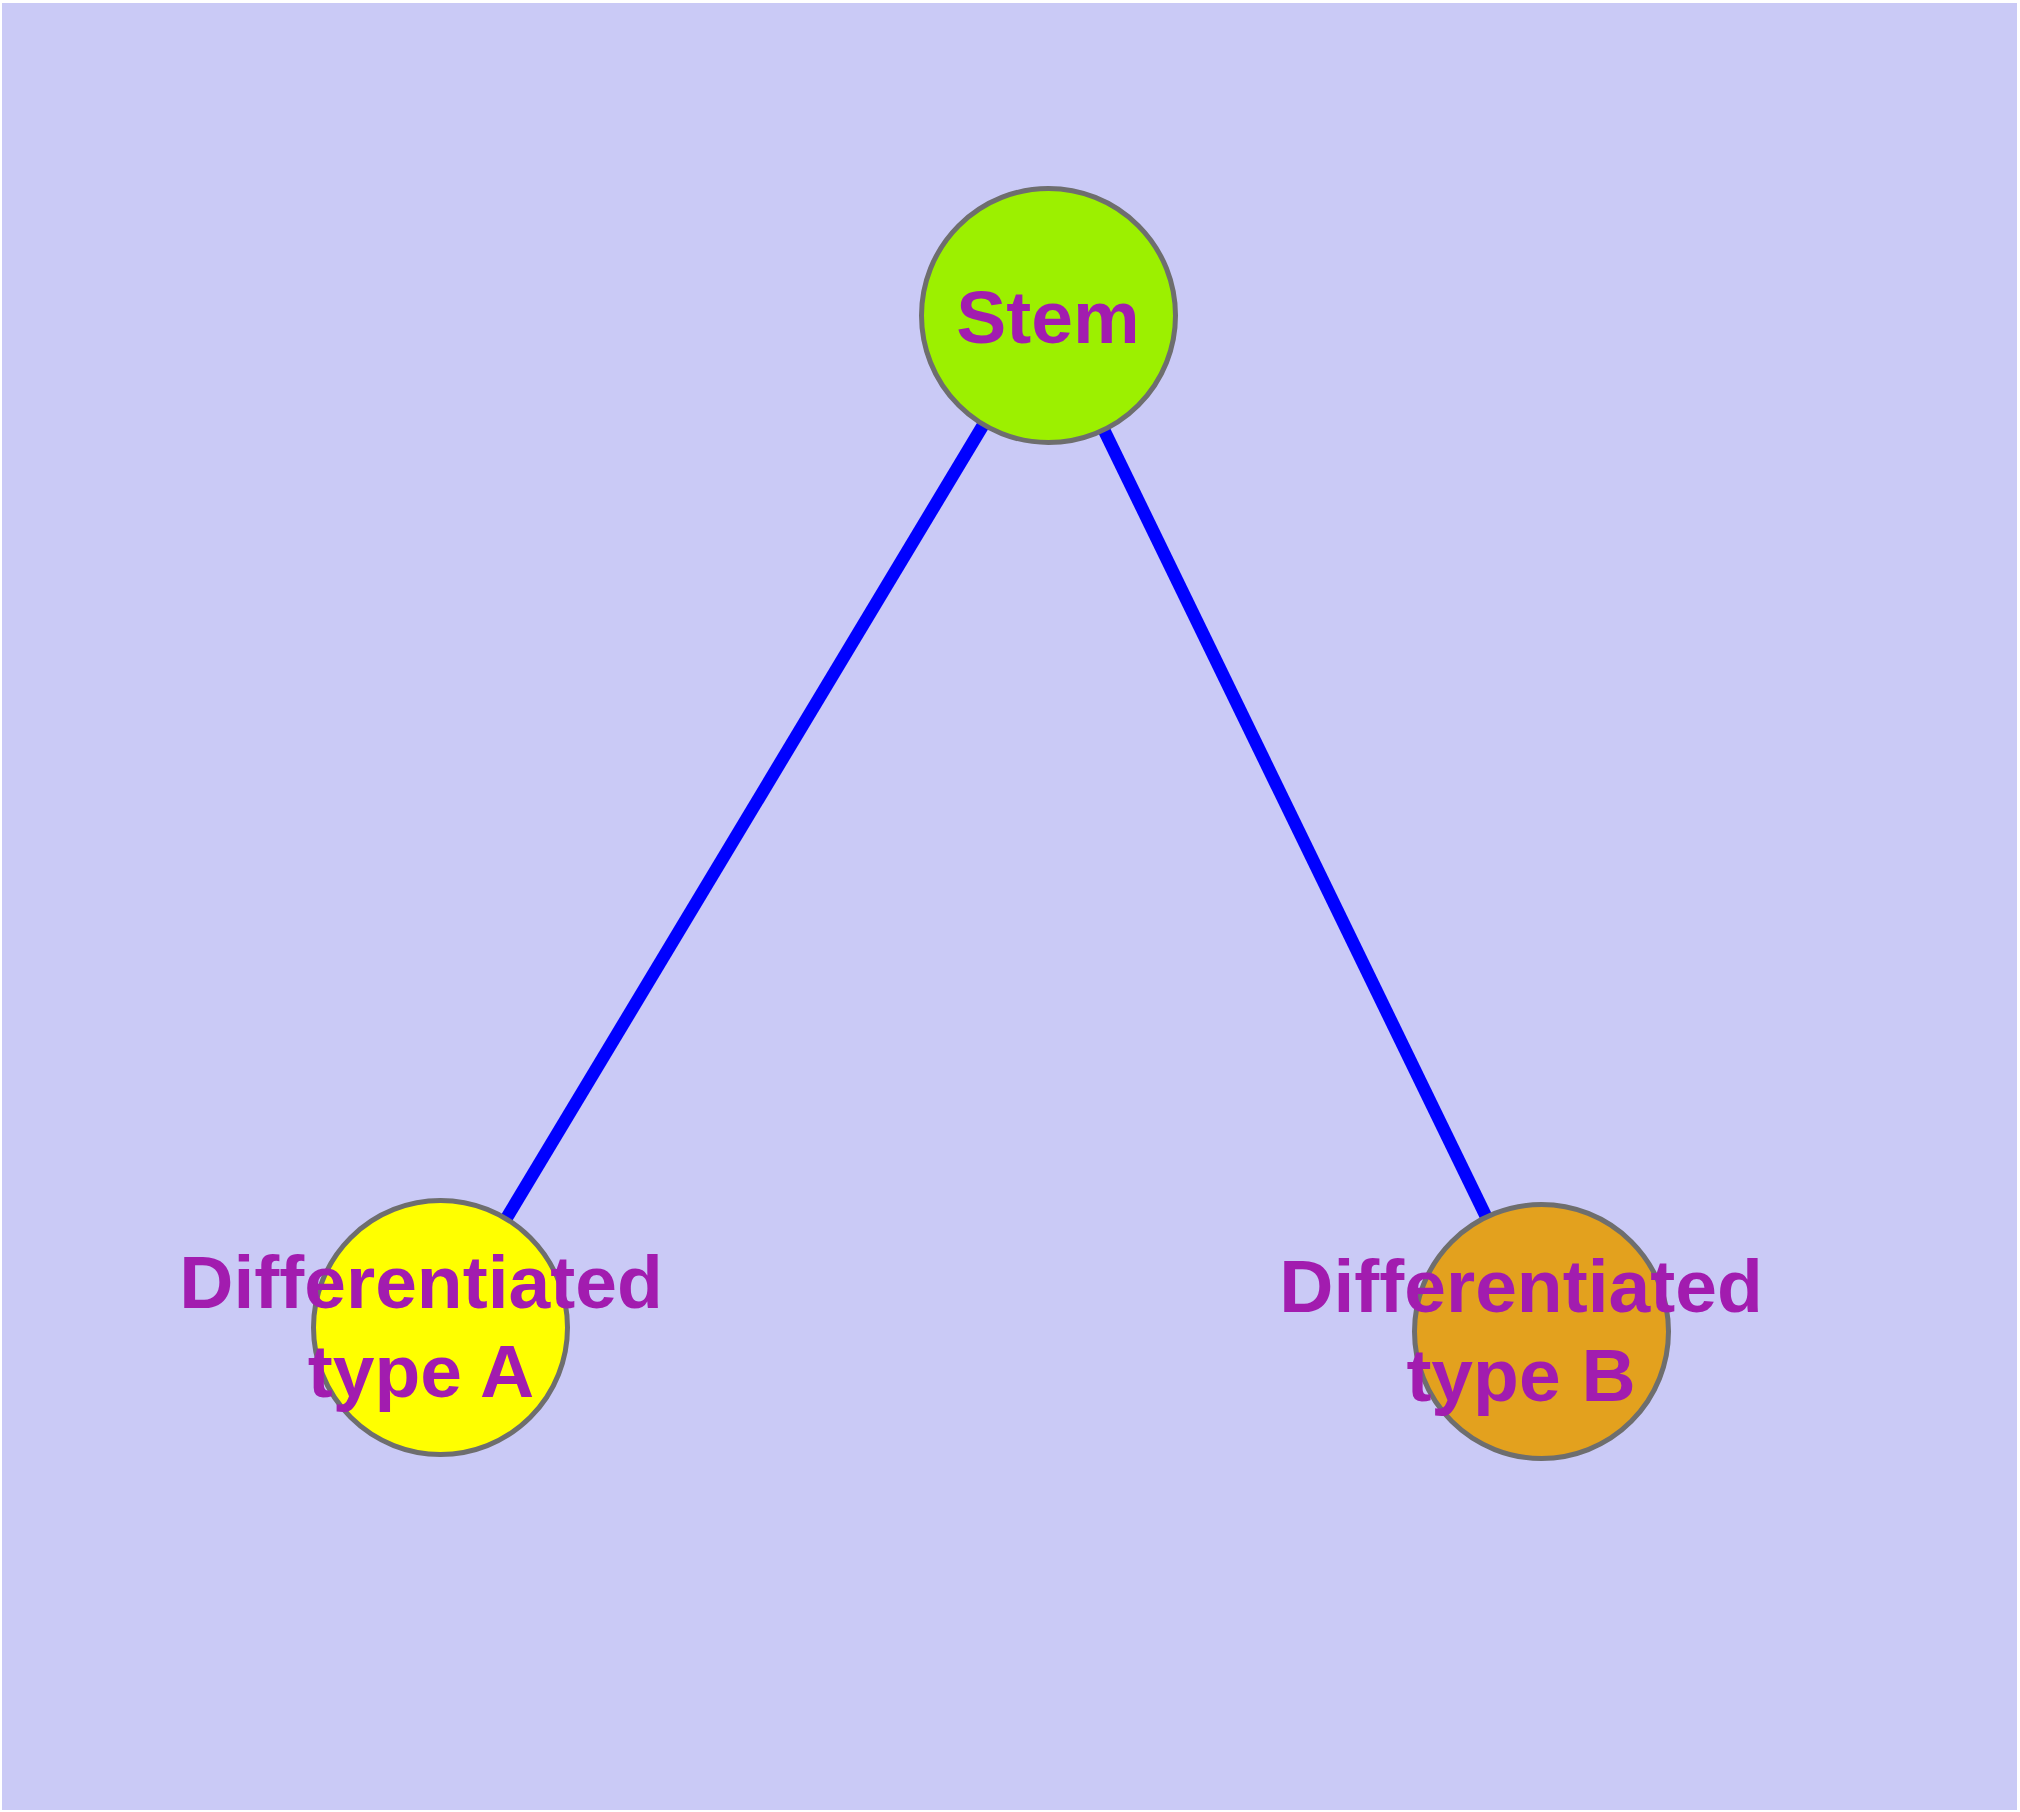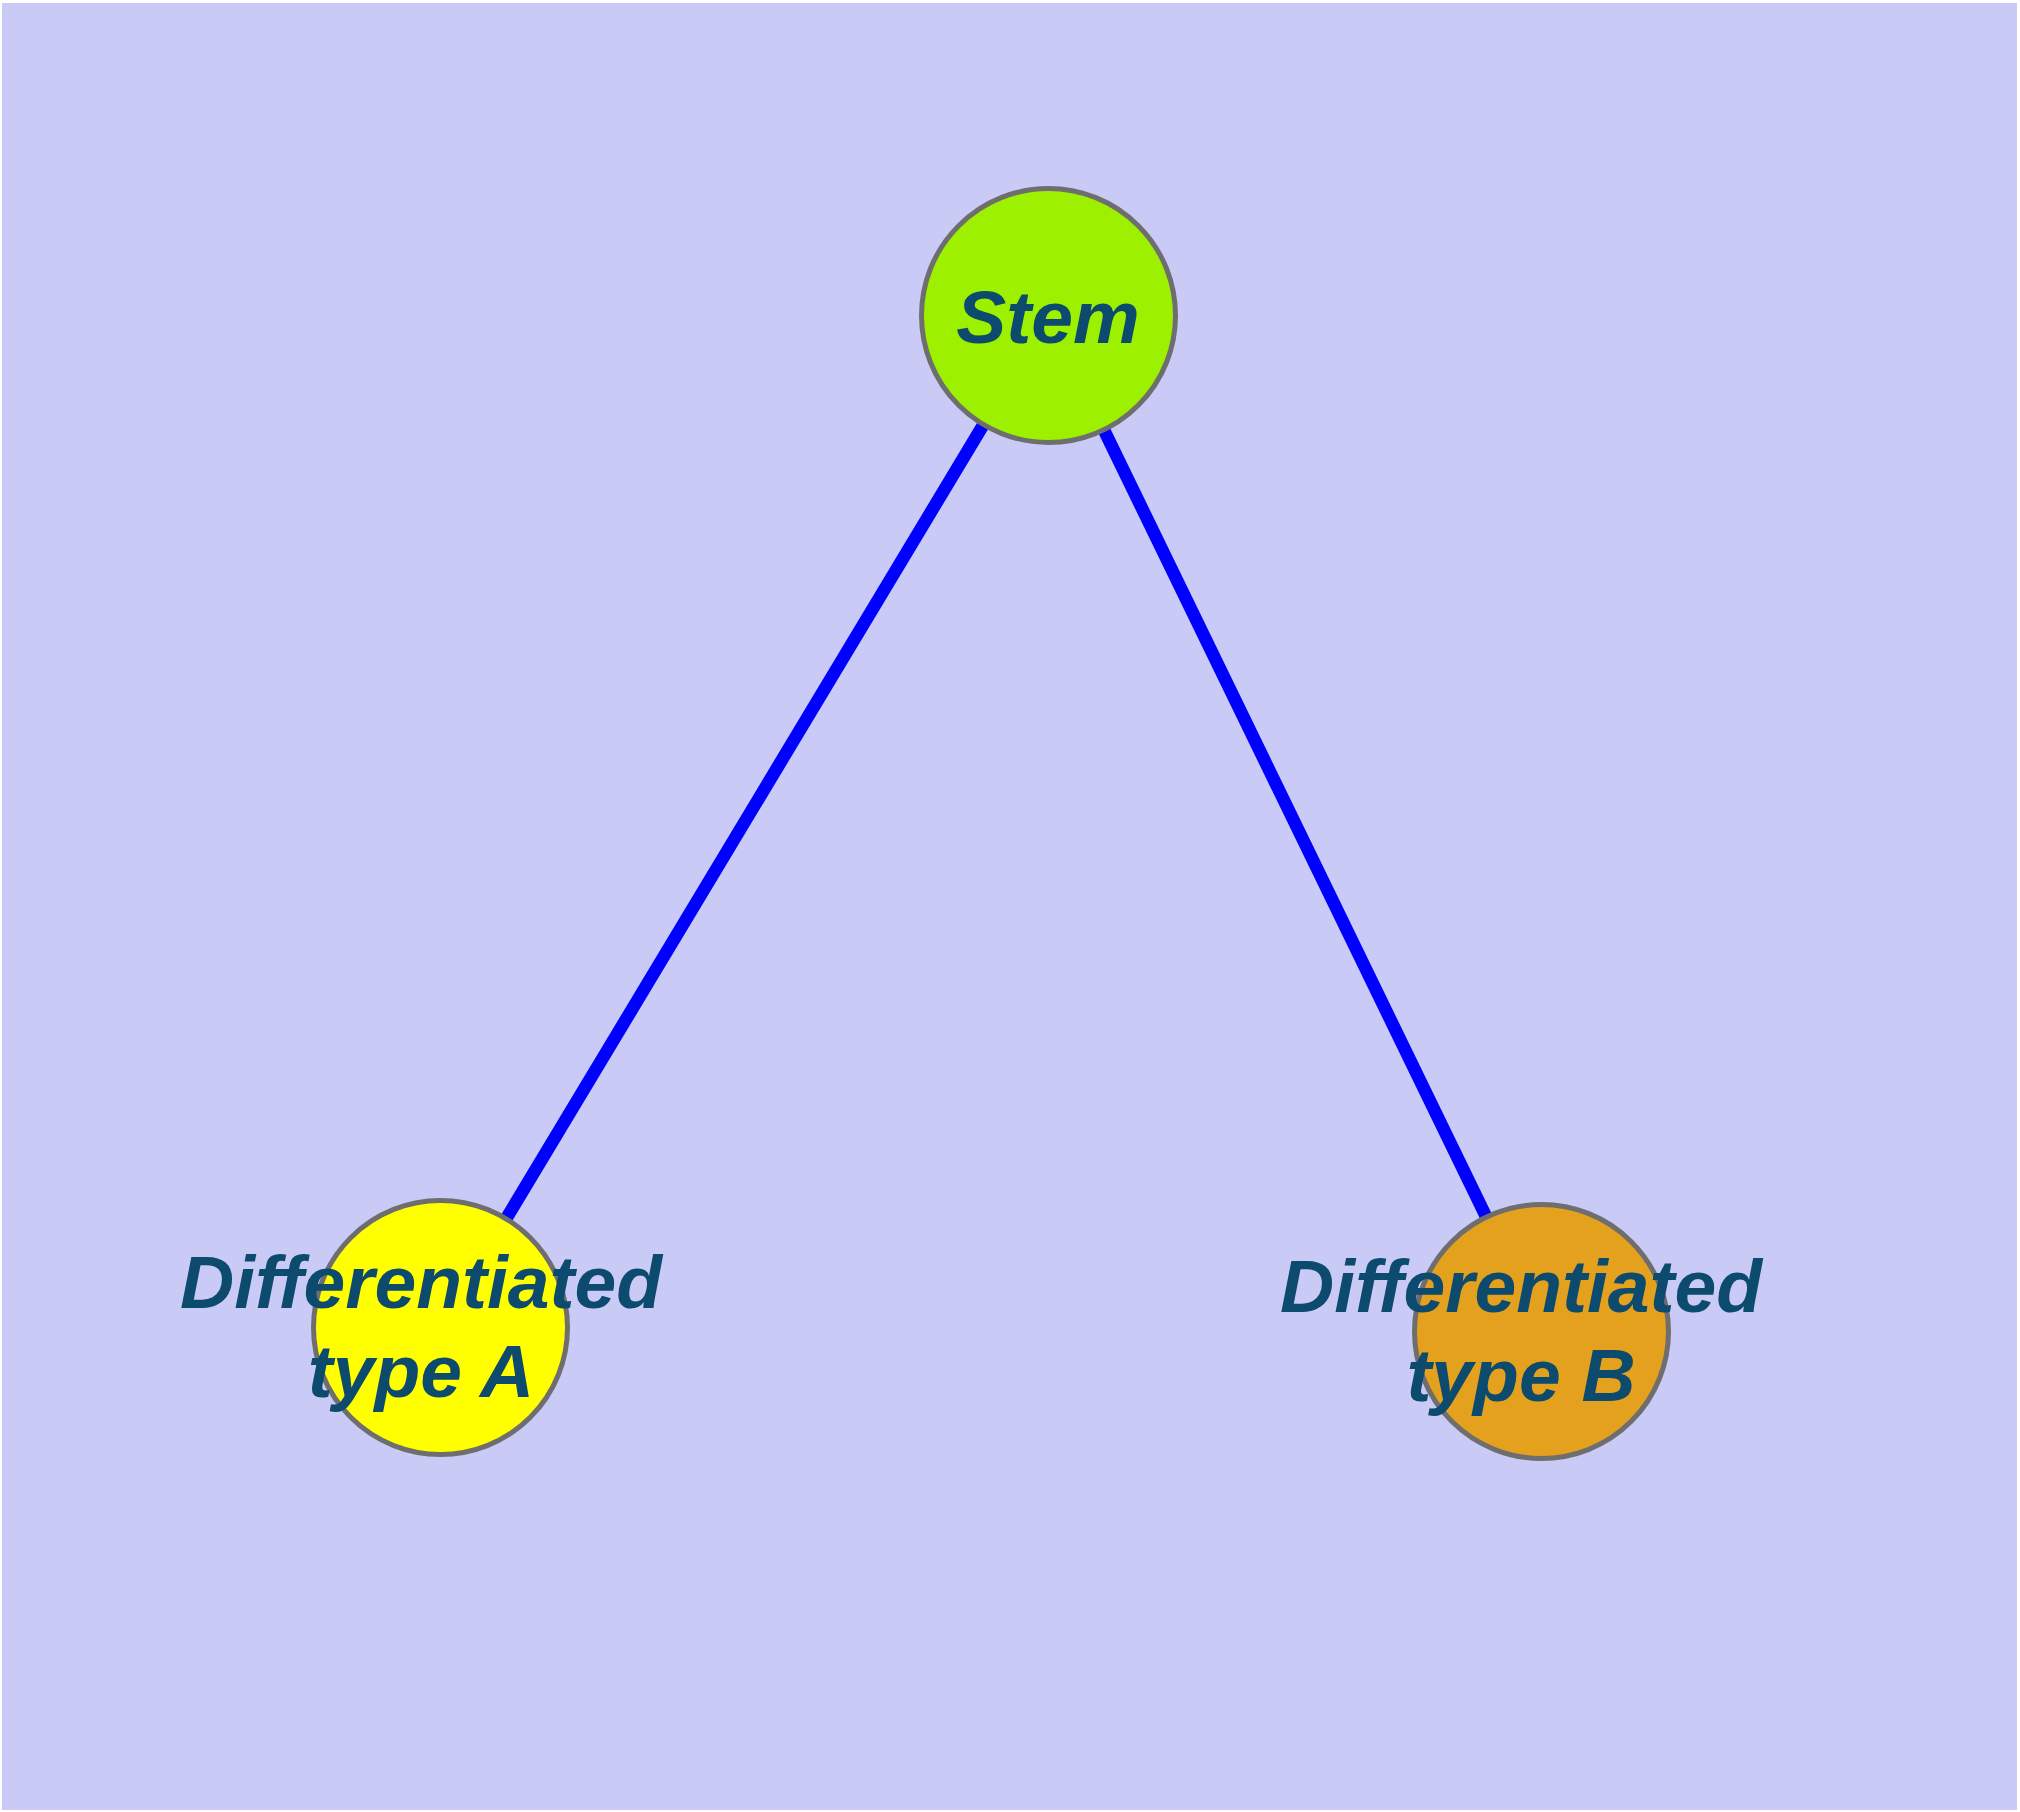--- a/index.html
+++ b/index.html
@@ -39,25 +39,24 @@
   }
   .node-stem   { left: 919px; top: 186px;  }
   .node-type-a { left: 311px;  top: 1198px; }
   .node-type-b { left: 1412px; top: 1202px; }
   .node-label {
     position: absolute;
     transform: translate(-50%, -50%);
     font-weight: 700;
     font-size: 75px;
     line-height: 89px;
-    color: #0c4a6e;
+    color: #a21caf;
     text-align: center;
     white-space: pre-line;
     z-index: 5;
-    font-style: italic;
   }
   .label-stem   { left: 1048px; top: 317px;  }
   .label-type-a { left: 421px;  top: 1327px; }
   .label-type-b { left: 1521px; top: 1331px; }
 </style>
 </head>
 <body>
 
 <div class="stage">
 

